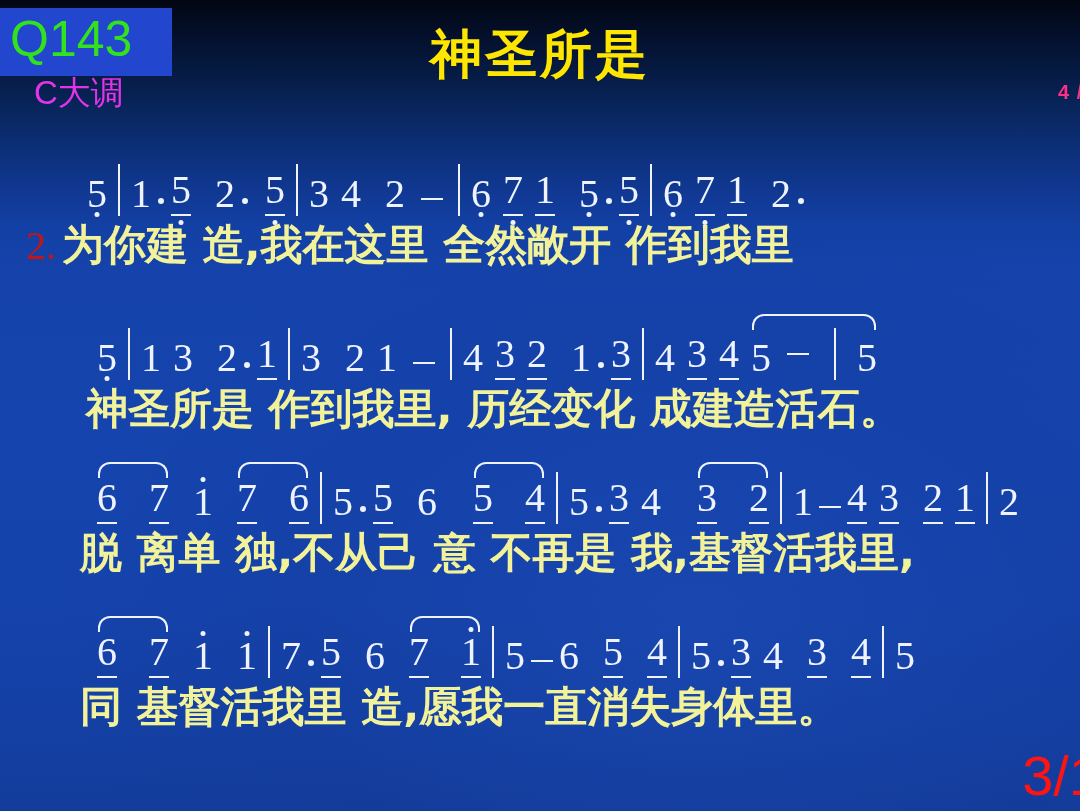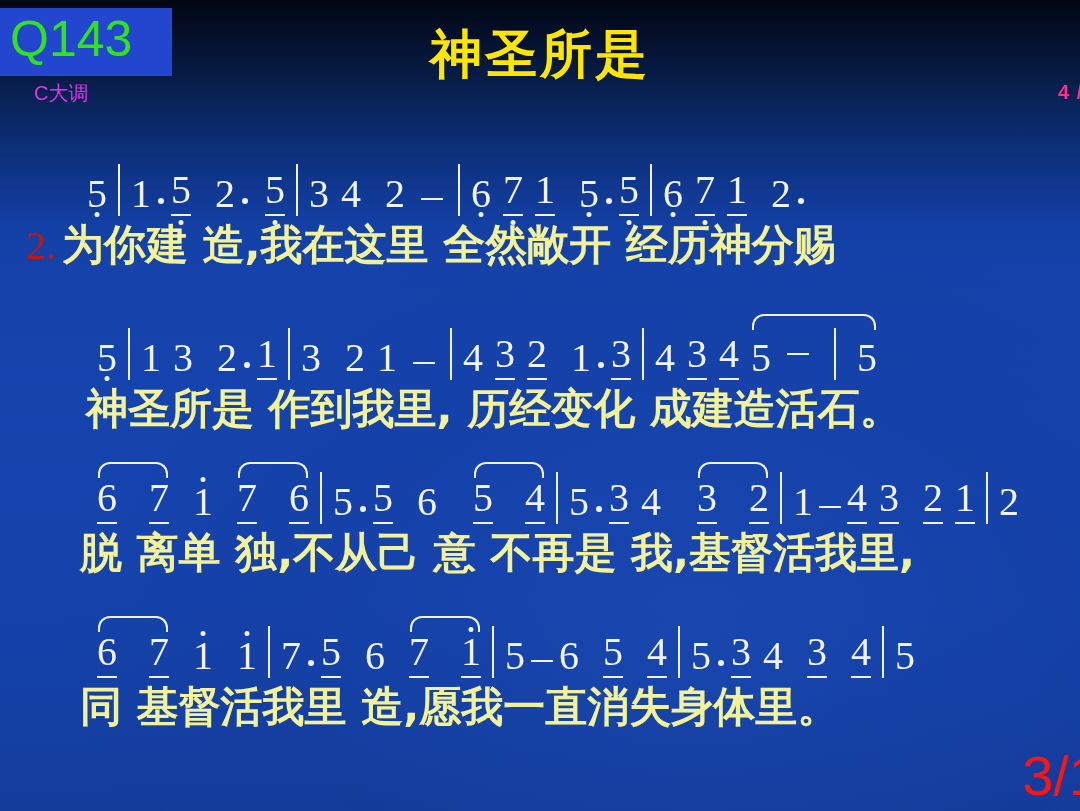--- a/index.html
+++ b/index.html
@@ -44,21 +44,21 @@
     font-size: 50px;
     line-height: 50px;
     color: #31e21c;
     letter-spacing: 0px;
     white-space: nowrap;
   }
   .key-text {
     position: absolute;
     left: 34px; top: 79px;
     font-family: "Liberation Sans", sans-serif;
-    font-size: 20px;
+    font-size: 33px;
     line-height: 28px;
     color: #e233e8;
     white-space: nowrap;
   }
   .song-title {
     position: absolute;
     left: 0; top: 26px;
     width: 1080px;
     text-align: center;
     font-family: "DejaVu Sans", sans-serif;
@@ -255,21 +255,21 @@
       <span class="note oct-low"><span class="glyph">6</span></span>
       <span class="sep"></span>
       <span class="note beam oct-low"><span class="glyph">7</span></span>
       <span class="sep"></span>
       <span class="note beam"><span class="glyph">1</span></span>
       <span class="sep wide"></span>
       <span class="note"><span class="glyph">2</span></span>
       <span class="dot"></span>
     </div>
     <div class="lyrics-row lyr-1">
-      <span class="verse-num">2.</span><span>为你建 造,我在这里  全然敞开  经历神分赐</span>
+      <span class="verse-num">2.</span><span>为你建 造,我在这里  全然敞开  作到我里</span>
     </div>
   </div>
 
   <div class="system sys2">
     <div class="notes-row indent-l">
       <span class="note oct-low"><span class="glyph">5</span></span>
       <span class="bar"></span>
       <span class="note"><span class="glyph">1</span></span>
       <span class="sep"></span>
       <span class="note"><span class="glyph">3</span></span>

